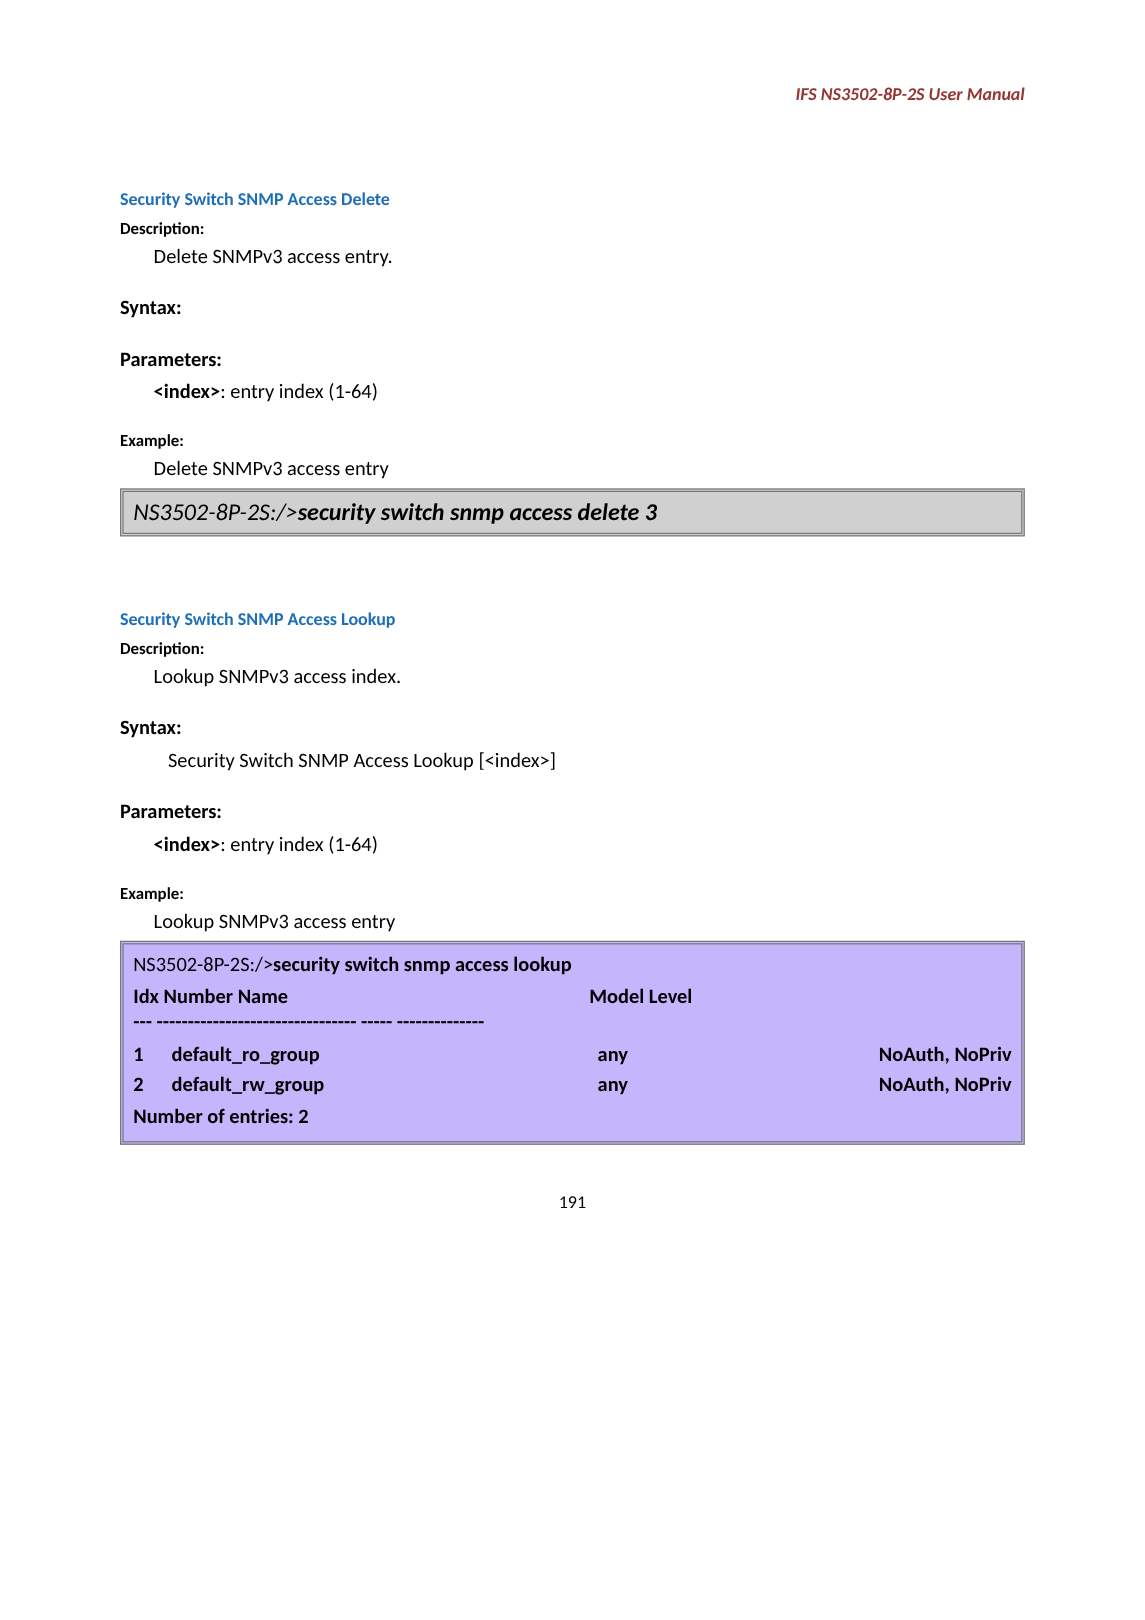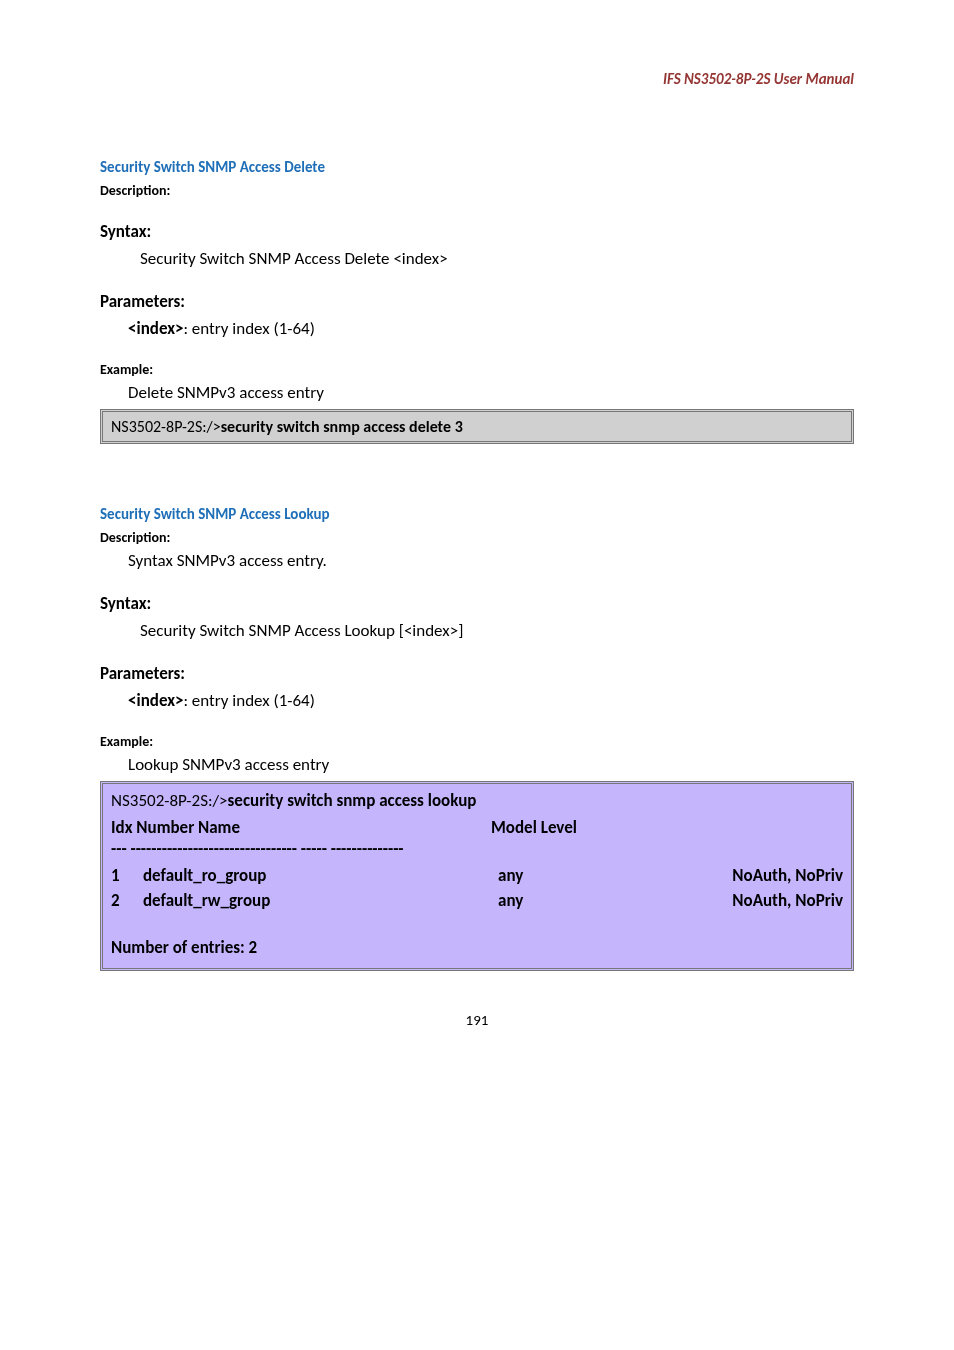--- a/index.html
+++ b/index.html
@@ -48,22 +48,23 @@
   .param-line {
     font-size: 17px;
     margin-left: 28px;
   }
   .param-key { font-weight: bold; }
   .code-box {
     border: 3px double #777;
     background: #d0d0d0;
     padding: 5px 8px;
     margin-top: 6px;
-    font-size: 16px;
+    font-size: 20px;
     box-sizing: border-box;
+    font-style: italic;
   }
   .code-box .cmd-bold { font-weight: bold; }
   .gap-mid { height: 60px; }
   .lookup-box {
     border: 3px double #777;
     background: #c4b5fd;
     padding: 6px 8px 10px 8px;
     margin-top: 6px;
     font-size: 17px;
     box-sizing: border-box;
@@ -87,60 +88,60 @@
     display: flex;
     font-weight: bold;
     margin-bottom: 4px;
   }
   .lookup-row .col-idx { width: 32px; }
   .lookup-row .col-name { width: 355px; }
   .lookup-row .col-model { width: 74px; }
   .lookup-row .col-level { flex: 1; text-align: right; }
   .entries-line {
     font-weight: bold;
-    margin-top: 26px;
+    margin-top: 6px;
   }
   .page-number {
     text-align: center;
     font-size: 15px;
     margin-top: 40px;
   }
 </style>
 </head>
 <body>
 
 <div class="page">
 
   <div class="header-right">IFS  NS3502-8P-2S  User  Manual</div>
 
   <div class="section-heading">Security Switch SNMP Access Delete</div>
 
   <div class="desc-label">Description:</div>
+  <div class="body-text indent1">Delete SNMPv3 access entry.</div>
 
   <div class="subhead">Syntax:</div>
-  <div class="body-text indent2">Security Switch SNMP Access Delete &lt;index&gt;</div>
 
   <div class="subhead">Parameters:</div>
   <div class="param-line">
     <span class="param-key">&lt;index&gt;</span><span>: entry index (1-64)</span>
   </div>
 
   <div class="desc-label" style="margin-top:22px;">Example:</div>
   <div class="body-text indent1">Delete SNMPv3 access entry</div>
 
   <div class="code-box">
     <span>NS3502-8P-2S:/&gt;</span><span class="cmd-bold">security switch snmp access delete 3</span>
   </div>
 
   <div class="gap-mid"></div>
 
   <div class="section-heading">Security Switch SNMP Access Lookup</div>
 
   <div class="desc-label">Description:</div>
-  <div class="body-text indent1">Syntax SNMPv3 access entry.</div>
+  <div class="body-text indent1">Lookup SNMPv3 access index.</div>
 
   <div class="subhead">Syntax:</div>
   <div class="body-text indent2">Security Switch SNMP Access Lookup [&lt;index&gt;]</div>
 
   <div class="subhead">Parameters:</div>
   <div class="param-line">
     <span class="param-key">&lt;index&gt;</span><span>: entry index (1-64)</span>
   </div>
 
   <div class="desc-label" style="margin-top:22px;">Example:</div>

